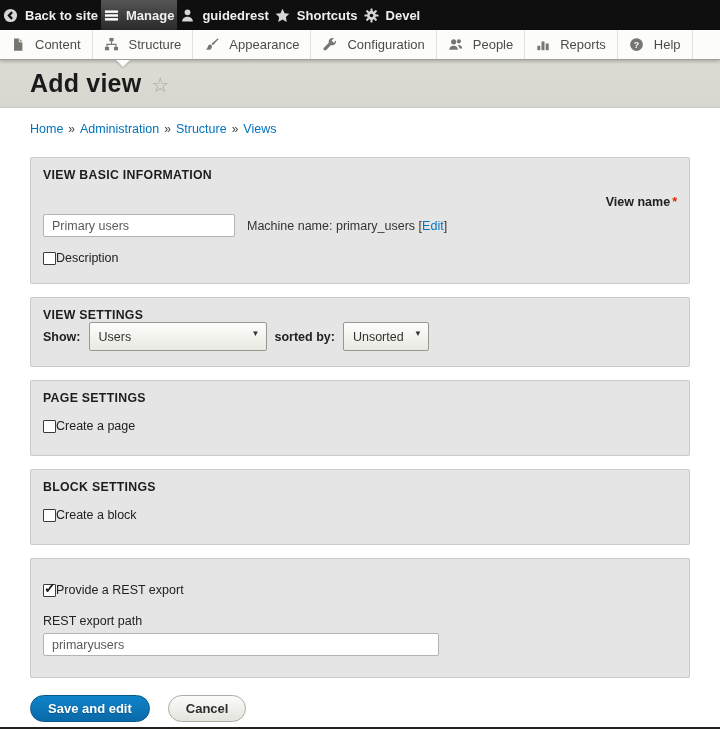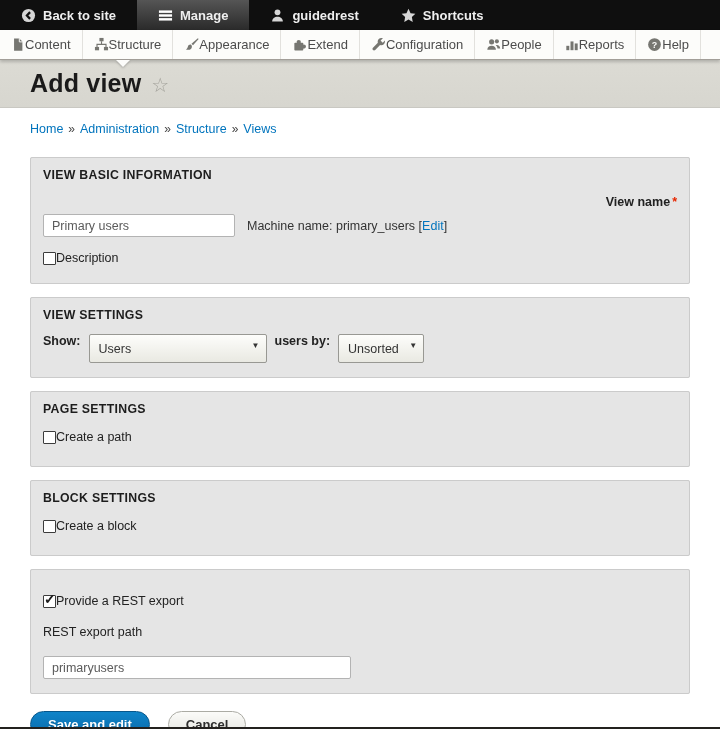--- a/index.html
+++ b/index.html
@@ -2,34 +2,34 @@
 <html><head>
 <meta charset="utf-8">
 <style>
   * { margin:0; padding:0; box-sizing:border-box; }
   html,body { width:720px; height:729px; overflow:hidden; background:#fff;
     font-family:"Liberation Sans", sans-serif; }
   .page { position:relative; width:720px; height:729px; background:#fff; }
 
   
   .topbar { height:30px; background:#0f0f0f; display:flex; align-items:stretch; color:#fff; }
-  .topbar-item { display:flex; align-items:center; gap:7px; padding:0 21px;
+  .topbar-item { display:flex; align-items:center; gap:7px; padding:0 3px;
     font-size:13px; font-weight:bold; color:#efefef; cursor:pointer; }
   .topbar-item.active { background:linear-gradient(180deg,#555 0%,#2a2a2a 100%); }
   .topbar-item svg { display:block; }
 
   
   .manage-caret { position:absolute; left:116px; top:60px; width:0; height:0;
     border-left:7px solid transparent; border-right:7px solid transparent;
     border-top:7px solid #fcfcfa; z-index:6; filter:drop-shadow(0 1px 1px rgba(0,0,0,.25)); }
 
   
   .tray { position:relative; height:30px; background:#fcfcfa; display:flex; align-items:stretch;
     border-bottom:1px solid #a29e98; box-shadow:0 2px 3px rgba(0,0,0,.2); z-index:5; }
-  .tray-item { display:flex; align-items:center; gap:0; padding:0 11px;
+  .tray-item { display:flex; align-items:center; gap:10px; padding:0 11px;
     font-size:13px; color:#4c4c4c; border-right:1px solid #e2e1dd; cursor:pointer; white-space:nowrap; }
   .tray-item svg { display:block; color:#767671; }
 
   
   .header-band { height:48px; background:linear-gradient(180deg,#dcdbd4 0%,#d7d6cf 100%);
     border-bottom:1px solid #c9c8c2; display:flex; align-items:center; padding:0 30px; }
   .page-title { font-size:25px; font-weight:bold; color:#1a1a1a; letter-spacing:.2px; }
   .fav-star { font-size:20px; color:#a5a49d; margin-left:10px; margin-top:2px; cursor:pointer; }
 
   
@@ -53,33 +53,33 @@
   .machine { font-size:12.5px; color:#333; margin-left:12px; }
   .machine a { color:#0074bd; text-decoration:none; cursor:pointer; }
 
   .form-check { display:flex; align-items:center; margin-top:14px; }
   .checkbox { position:relative; width:13px; height:13px; border:1px solid #3c3c3c;
     background:#fff; border-radius:1px; flex:0 0 auto; cursor:pointer; }
   .checkbox .check-glyph { position:absolute; left:0px; top:-5px; font-size:14px;
     font-weight:bold; color:#1c1c1c; }
   .check-label { font-size:12.5px; color:#222; cursor:pointer; }
 
-  .settings-row { display:flex; margin-top:12px; }
+  .settings-row { display:flex; align-items:center; }
   .inline-label { font-size:12.5px; font-weight:bold; color:#222; }
   .select { position:relative; display:flex; align-items:center; height:29px;
     border:1px solid #989893; border-radius:2px; cursor:pointer;
     background:linear-gradient(180deg,#fdfdfb 0%,#e9e9e2 100%);
     padding:0 20px 0 9px; margin:0 8px; }
   .select .select-value { font-size:12.5px; color:#333; }
   .select .select-arrow { position:absolute; right:6px; top:6px; font-size:8px; color:#333; }
   .sel-show { width:178px; }
   .sel-sort { width:86px; }
 
   .path-label { font-size:12.5px; color:#222; margin-top:17px; }
-  .path-input { width:308px; margin-top:17px; display:block; }
+  .path-input { width:396px; margin-top:5px; display:block; }
 
   .actions { display:flex; align-items:center; gap:18px; margin-top:17px; }
   .btn { font-family:"Liberation Sans", sans-serif; font-size:13px; font-weight:bold;
     padding:5px 17px; border-radius:14px; cursor:pointer; }
   .btn-primary { color:#fff; background:linear-gradient(180deg,#0f84c9 0%,#0a69a8 100%);
     border:1px solid #07578b; text-shadow:0 1px 1px rgba(0,0,0,.25); }
   .btn-cancel { color:#2e2e2e; background:linear-gradient(180deg,#fbfbf9 0%,#e4e4de 100%);
     border:1px solid #ababa4; }
 
   .bottom-edge { position:absolute; left:0; right:0; bottom:0; height:2px; background:#23211e; }
@@ -119,20 +119,35 @@
       <span>guidedrest</span>
     </div>
     <div class="topbar-item">
       <span>
         <svg width="15" height="15" viewBox="0 0 16 16" fill="#d6d6d6">
             <polygon points="8,0.8 10.2,5.5 15.3,6.2 11.6,9.7 12.5,14.8 8,12.3 3.5,14.8 4.4,9.7 0.7,6.2 5.8,5.5"></polygon>
           </svg>
       </span>
       <span>Shortcuts</span>
     </div>
+    <div class="topbar-item">
+      <span>
+        <svg width="15" height="15" viewBox="0 0 16 16" fill="#d6d6d6">
+            <g>
+              <rect x="6.9" y="0.5" width="2.2" height="15" rx="0.6"></rect>
+              <rect x="6.9" y="0.5" width="2.2" height="15" rx="0.6" transform="rotate(45 8 8)"></rect>
+              <rect x="6.9" y="0.5" width="2.2" height="15" rx="0.6" transform="rotate(90 8 8)"></rect>
+              <rect x="6.9" y="0.5" width="2.2" height="15" rx="0.6" transform="rotate(135 8 8)"></rect>
+              <circle cx="8" cy="8" r="4.7"></circle>
+              <circle cx="8" cy="8" r="1.9" fill="#0f0f0f"></circle>
+            </g>
+          </svg>
+      </span>
+      <span>Devel</span>
+    </div>
   </div>
 
   <div class="tray">
     <div class="tray-item">
       <span>
         <svg width="14" height="15" viewBox="0 0 16 16" fill="currentColor">
             <path d="M3.5 1h6l3.5 3.5V15h-9.5z"></path>
             <path d="M9.5 1v4h4" fill="none" stroke="#fcfcfa" stroke-width="1.1"></path>
           </svg>
       </span>
@@ -150,30 +165,20 @@
       <span>Structure</span>
     </div>
     <div class="tray-item">
       <span>
         <svg width="15" height="15" viewBox="0 0 16 16" fill="currentColor">
             <path d="M14.8 1.2 L8 7.2 l1.6 1.6 6-6.8z"></path>
             <path d="M7.4 8c-1.7-.2-2.9.8-3.3 2.4-.3 1.2-.8 2.2-2.1 2.8 1.9.8 4.4.6 5.6-.8.9-1 1-2.4.6-3.4z"></path>
           </svg>
       </span>
       <span>Appearance</span>
-    </div>
-    <div class="tray-item">
-      <span>
-        <svg width="15" height="15" viewBox="0 0 16 16" fill="currentColor">
-            <rect x="2.5" y="6" width="9.5" height="8.5" rx="0.8"></rect>
-            <circle cx="7.2" cy="5.4" r="2.3"></circle>
-            <circle cx="12.6" cy="10.2" r="2.3"></circle>
-          </svg>
-      </span>
-      <span>Extend</span>
     </div>
     <div class="tray-item">
       <span>
         <svg width="15" height="15" viewBox="0 0 16 16" fill="currentColor">
             <path d="M14.9 4.8c0 2.2-1.8 4-4 4-.4 0-.8-.1-1.2-.2l-5.2 5.2c-.7.7-1.8.7-2.4 0-.7-.7-.7-1.8 0-2.4l5.2-5.2c-.1-.4-.2-.8-.2-1.2 0-2.2 1.8-4 4-4 .6 0 1.1.1 1.6.3L10.2 3.8l2.3 2.3 2.3-2.3c.1.3.1.7.1 1z"></path>
           </svg>
       </span>
       <span>Configuration</span>
     </div>
     <div class="tray-item">
@@ -237,33 +242,33 @@
       </fieldset>
 
       <fieldset class="panel" style="min-height:70px">
         <div class="legend">VIEW SETTINGS</div>
         <div class="settings-row">
           <span class="inline-label">Show:</span>
           <span class="select sel-show">
             <span class="select-value">Users</span>
             <span class="select-arrow">▼</span>
           </span>
-          <span class="inline-label">users by:</span>
+          <span class="inline-label">sorted by:</span>
           <span class="select sel-sort">
             <span class="select-value">Unsorted</span>
             <span class="select-arrow">▼</span>
           </span>
         </div>
       </fieldset>
 
       <fieldset class="panel" style="min-height:76px">
         <div class="legend">PAGE SETTINGS</div>
         <div class="form-check">
           <span class="checkbox"></span>
-          <span class="check-label">Create a path</span>
+          <span class="check-label">Create a page</span>
         </div>
       </fieldset>
 
       <fieldset class="panel" style="min-height:76px">
         <div class="legend">BLOCK SETTINGS</div>
         <div class="form-check">
           <span class="checkbox"></span>
           <span class="check-label">Create a block</span>
         </div>
       </fieldset>

